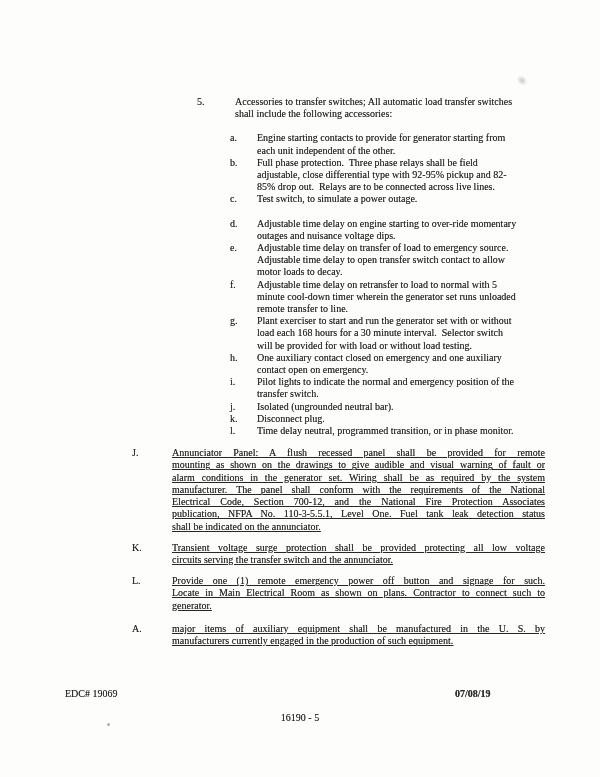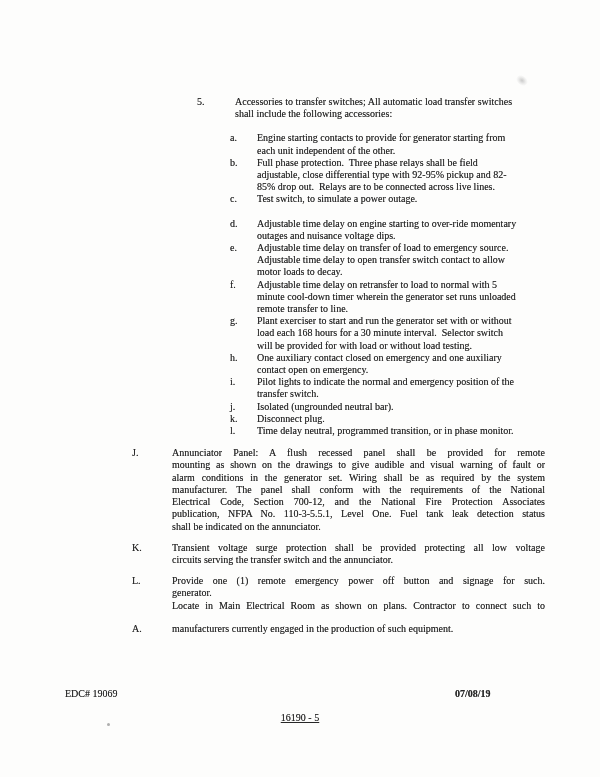--- a/index.html
+++ b/index.html
@@ -25,38 +25,38 @@
   
   .sublist { margin-top:12px; margin-bottom:10px; }
   .subrow { position:relative; }
   .subrow.gap { margin-top:12px; }
   .sublet { position:absolute; left:230px; top:0; }
   .subbody { margin-left:257px; width:300px; }
 
   
   .secrow { position:relative; margin-top:9px; }
   .seclet { position:absolute; left:132px; top:0; }
-  .secbody { margin-left:172px; width:373px; }
+  .secbody { margin-left:172px; width:373px;text-decoration:underline; }
 
   
   .article-head { position:relative; margin-top:13px; font-weight:bold; }
   .artnum { position:absolute; left:85px; top:0; }
   .arttitle { margin-left:155px; letter-spacing:0.3px; }
   .artlist .secrow { margin-top:11px; }
 
   
   .line { min-height:12.2px; }
   .line.plain { white-space:pre; }
   .line.jfull { text-align:justify; text-align-last:justify; }
   .line.jlast { text-align:left; }
 
   
   .footer-left  { position:absolute; left:65px;  top:688px; }
   .footer-right { position:absolute; left:455px; top:688px;font-weight:bold; }
-  .footer-page  { position:absolute; left:0; right:0; top:712px; text-align:center;text-decoration:underline; }
+  .footer-page  { position:absolute; left:0; right:0; top:712px; text-align:center; }
 
   
   .smudge {
     position:absolute; left:516px; top:76px; width:12px; height:9px;
     background:radial-gradient(ellipse at center, rgba(120,120,120,0.38) 0%, rgba(160,160,160,0.18) 45%, rgba(255,255,255,0) 75%);
     transform:rotate(38deg);
   }
   .speck {
     position:absolute; left:107px; top:723px; width:3px; height:3px;
     background:rgba(110,110,110,0.55); border-radius:50%;
@@ -197,32 +197,33 @@
           <div class="secbody">
             <div class="line jfull">Transient voltage surge protection shall be provided protecting all low voltage</div>
             <div class="line jlast">circuits serving the transfer switch and the annunciator.</div>
           </div>
         </div>
 
         <div class="secrow">
           <span class="seclet">L.</span>
           <div class="secbody">
             <div class="line jfull">Provide one (1) remote emergency power off button and signage for such.</div>
+            <div class="line jfull">Locate in Main Electrical Room as shown on plans. Contractor to connect such to</div>
             <div class="line jlast">generator.</div>
-            <div class="line jfull">Locate in Main Electrical Room as shown on plans. Contractor to connect such to</div>
           </div>
         </div>
       </div>
 
 
     <div class="artlist">
 
         <div class="secrow">
           <span class="seclet">A.</span>
           <div class="secbody">
+            <div class="line jfull">major items of auxiliary equipment shall be manufactured in the U. S. by</div>
             <div class="line jlast">manufacturers currently engaged in the production of such equipment.</div>
           </div>
         </div>
       </div>
 
   </div>
 
   <span class="footer-left">EDC# 19069</span>
   <span class="footer-right">07/08/19</span>
   <div class="footer-page">16190 - 5</div>

